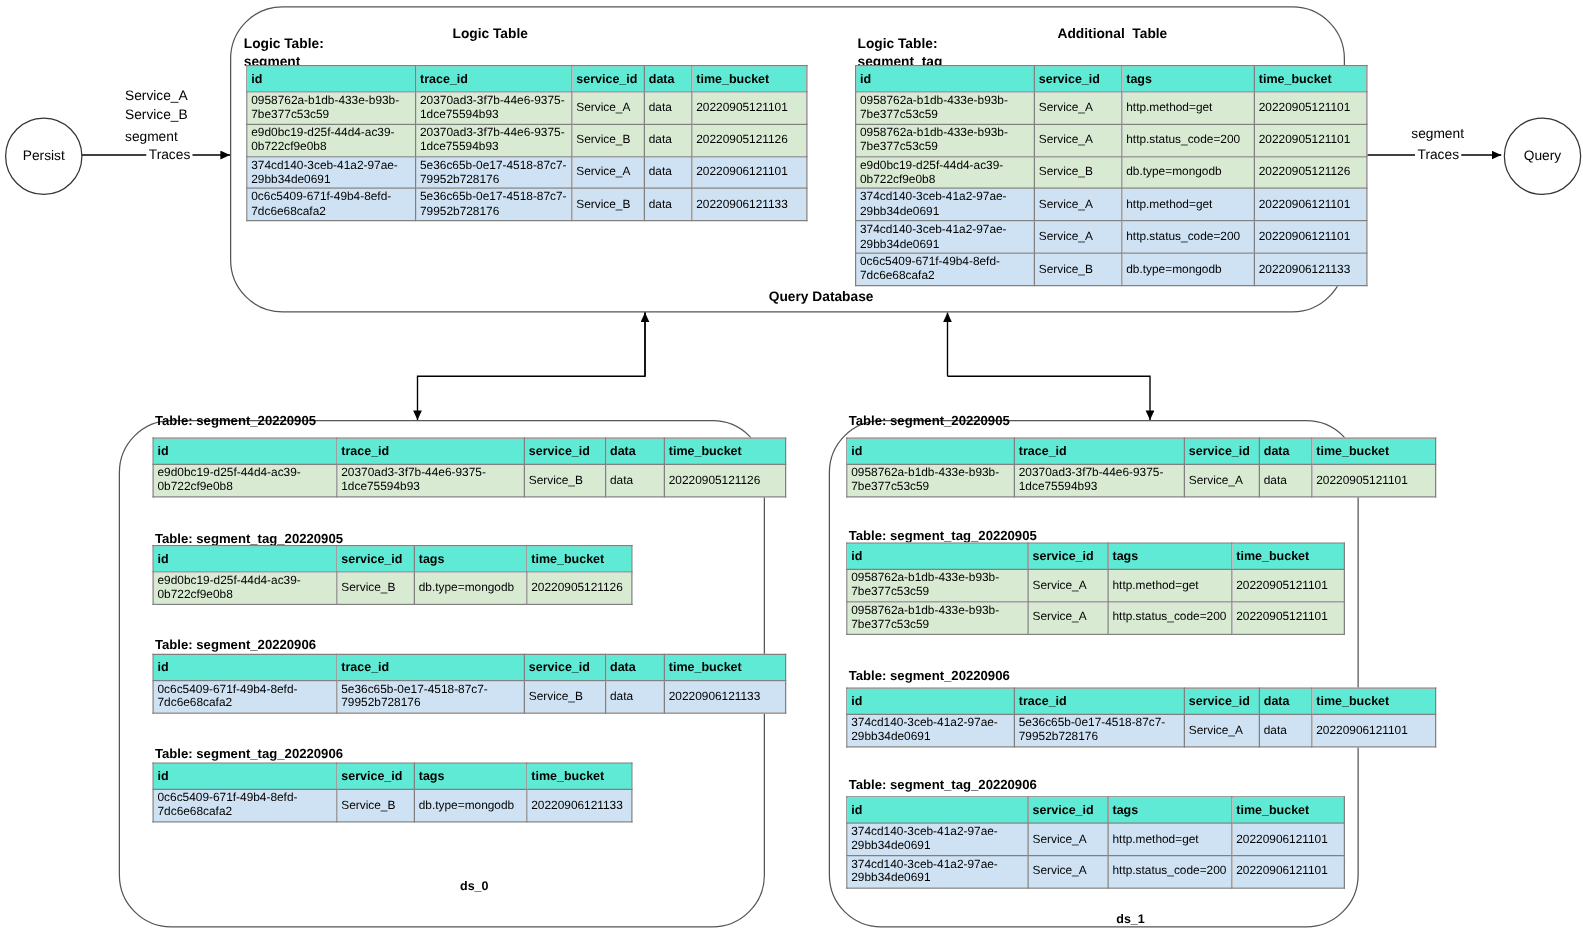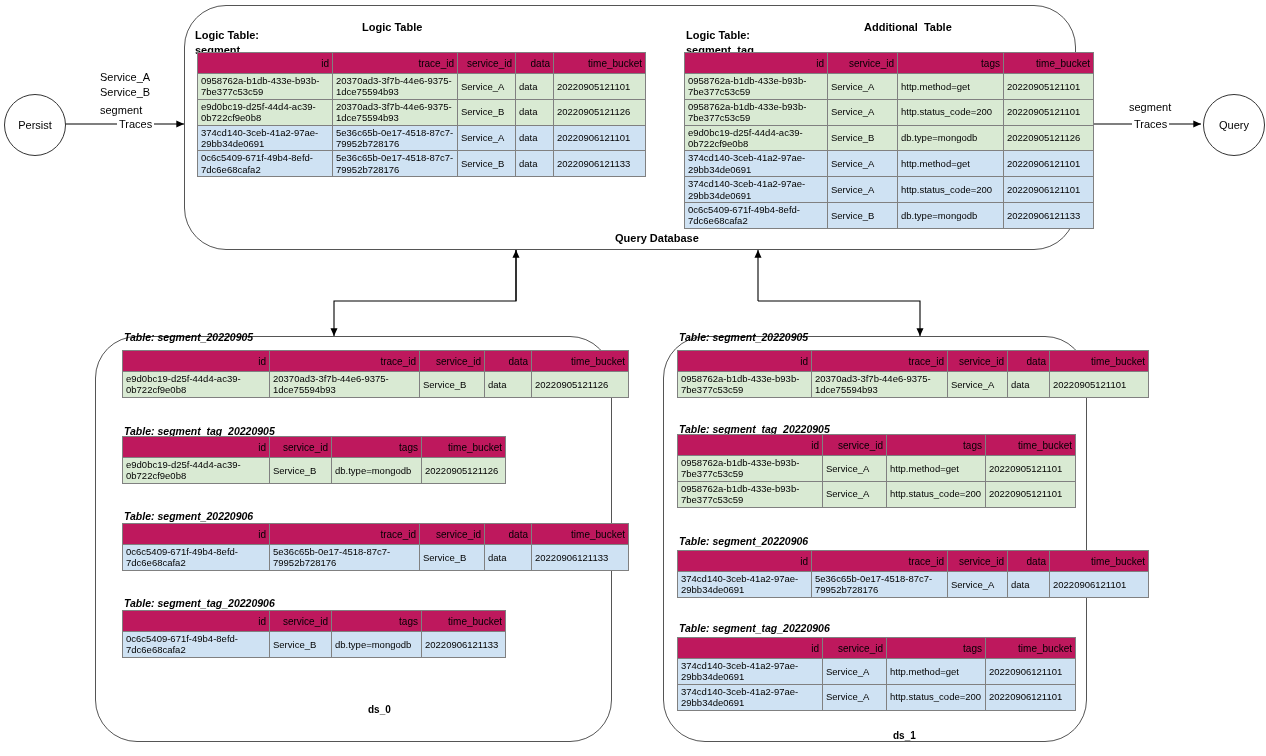--- a/index.html
+++ b/index.html
@@ -26,27 +26,27 @@
 
   table.dt{
     position:absolute;border-collapse:collapse;table-layout:fixed;
     font-size:9.5px;background:#fff;
   }
   table.dt th,table.dt td{
     border:1px solid #808080;padding:1px 3px;vertical-align:middle;
     overflow:hidden;
   }
   table.dt th{
-    background:#be185d;font-weight:normal;text-align:right;height:18px;
+    background:#5eead4;font-weight:bold;text-align:left;height:18px;
     font-size:10px;
   }
   table.dt td{text-align:left;line-height:1.2;}
   td.green{background:#d9ead3;}
   td.blue{background:#cfe2f3;}
-  .ttl{position:absolute;font-size:10.5px;font-weight:bold;font-style:italic;}
+  .ttl{position:absolute;font-size:10.5px;font-weight:bold;}
   .boxcaption{position:absolute;font-size:10px;font-weight:bold;}
 </style>
 </head>
 <body>
 
 <div class="canvas">
 
   <svg class="lines" viewBox="0 0 1266 756">
     <defs>
       <marker id="ah" markerWidth="9" markerHeight="9" refX="7" refY="3.2" orient="auto">
@@ -79,21 +79,21 @@
 Service_B</div>
   <div class="lbl" style="left:100px;top:103px;">segment</div>
   <div class="lbl" style="left:117px;background:#fff;padding:0 2px;top:117px;">Traces</div>
 
   <div class="lbl" style="left:1129px;top:100px;">segment</div>
   <div class="lbl" style="left:1132px;background:#fff;padding:0 2px;top:117px;">Traces</div>
 
   <div class="rbox" style="left:184px;top:5px;width:890px;height:243px;"></div>
 
   <div class="lbl bold" style="left:362px;top:20px;">Logic Table</div>
-  <div class="lbl bold" style="left:864px;top:20px;">Additional  Table</div>
+  <div class="lbl bold" style="left:846px;top:20px;">Additional  Table</div>
   <div class="lbl bold" style="left:615px;top:231px;">Query Database</div>
 
   <div class="lbl bold" style="left:195px;top:28px;">Logic Table:
 segment</div>
   <div class="lbl bold" style="left:686px;top:28px;">Logic Table:
 segment_tag</div>
 
   <table class="dt" style="left:197px;top:52px;width:448px;">
       <colgroup>
         <col style="width: 135px;">

